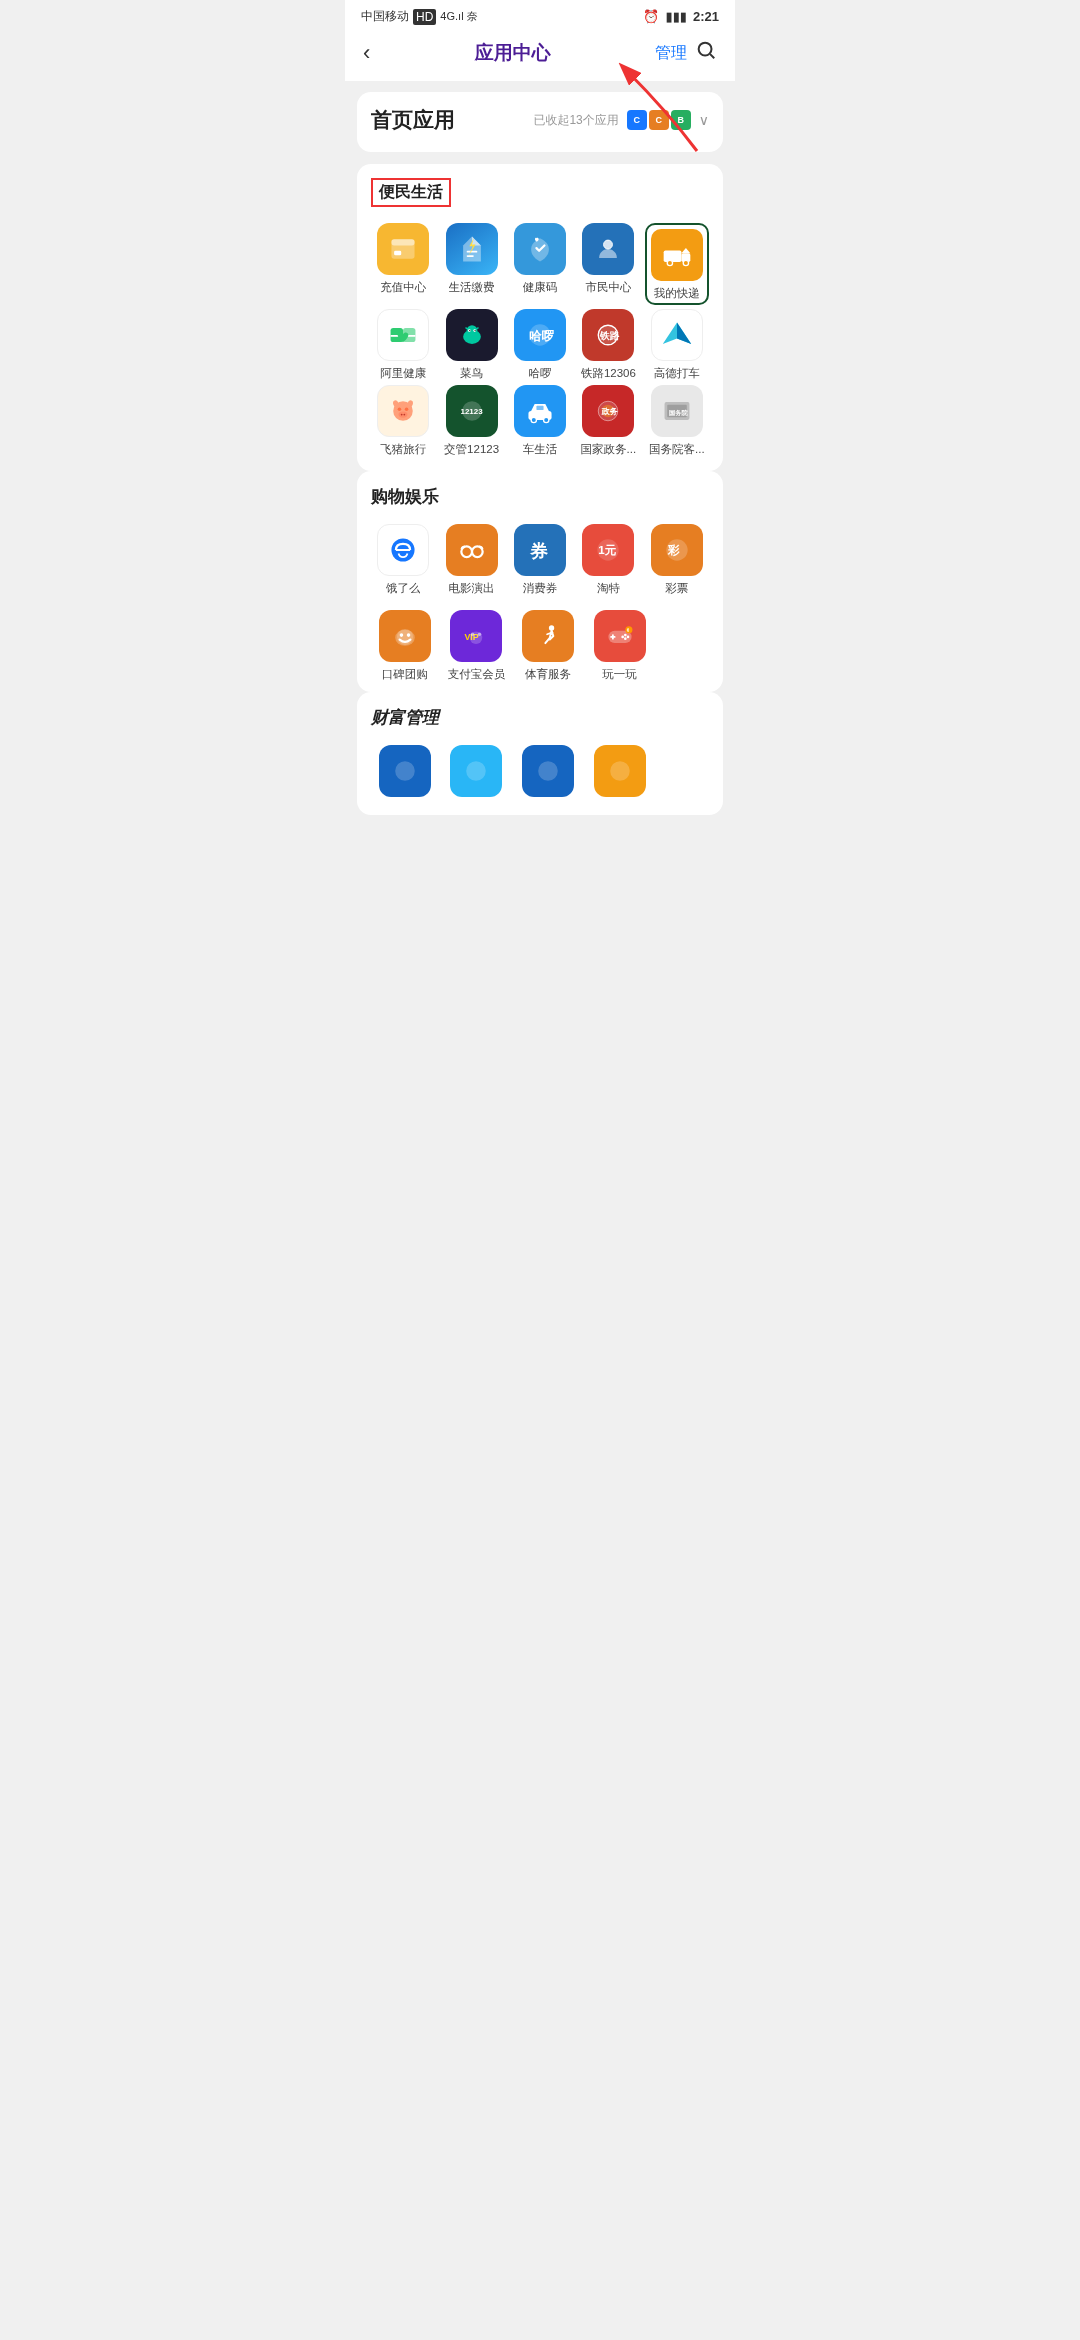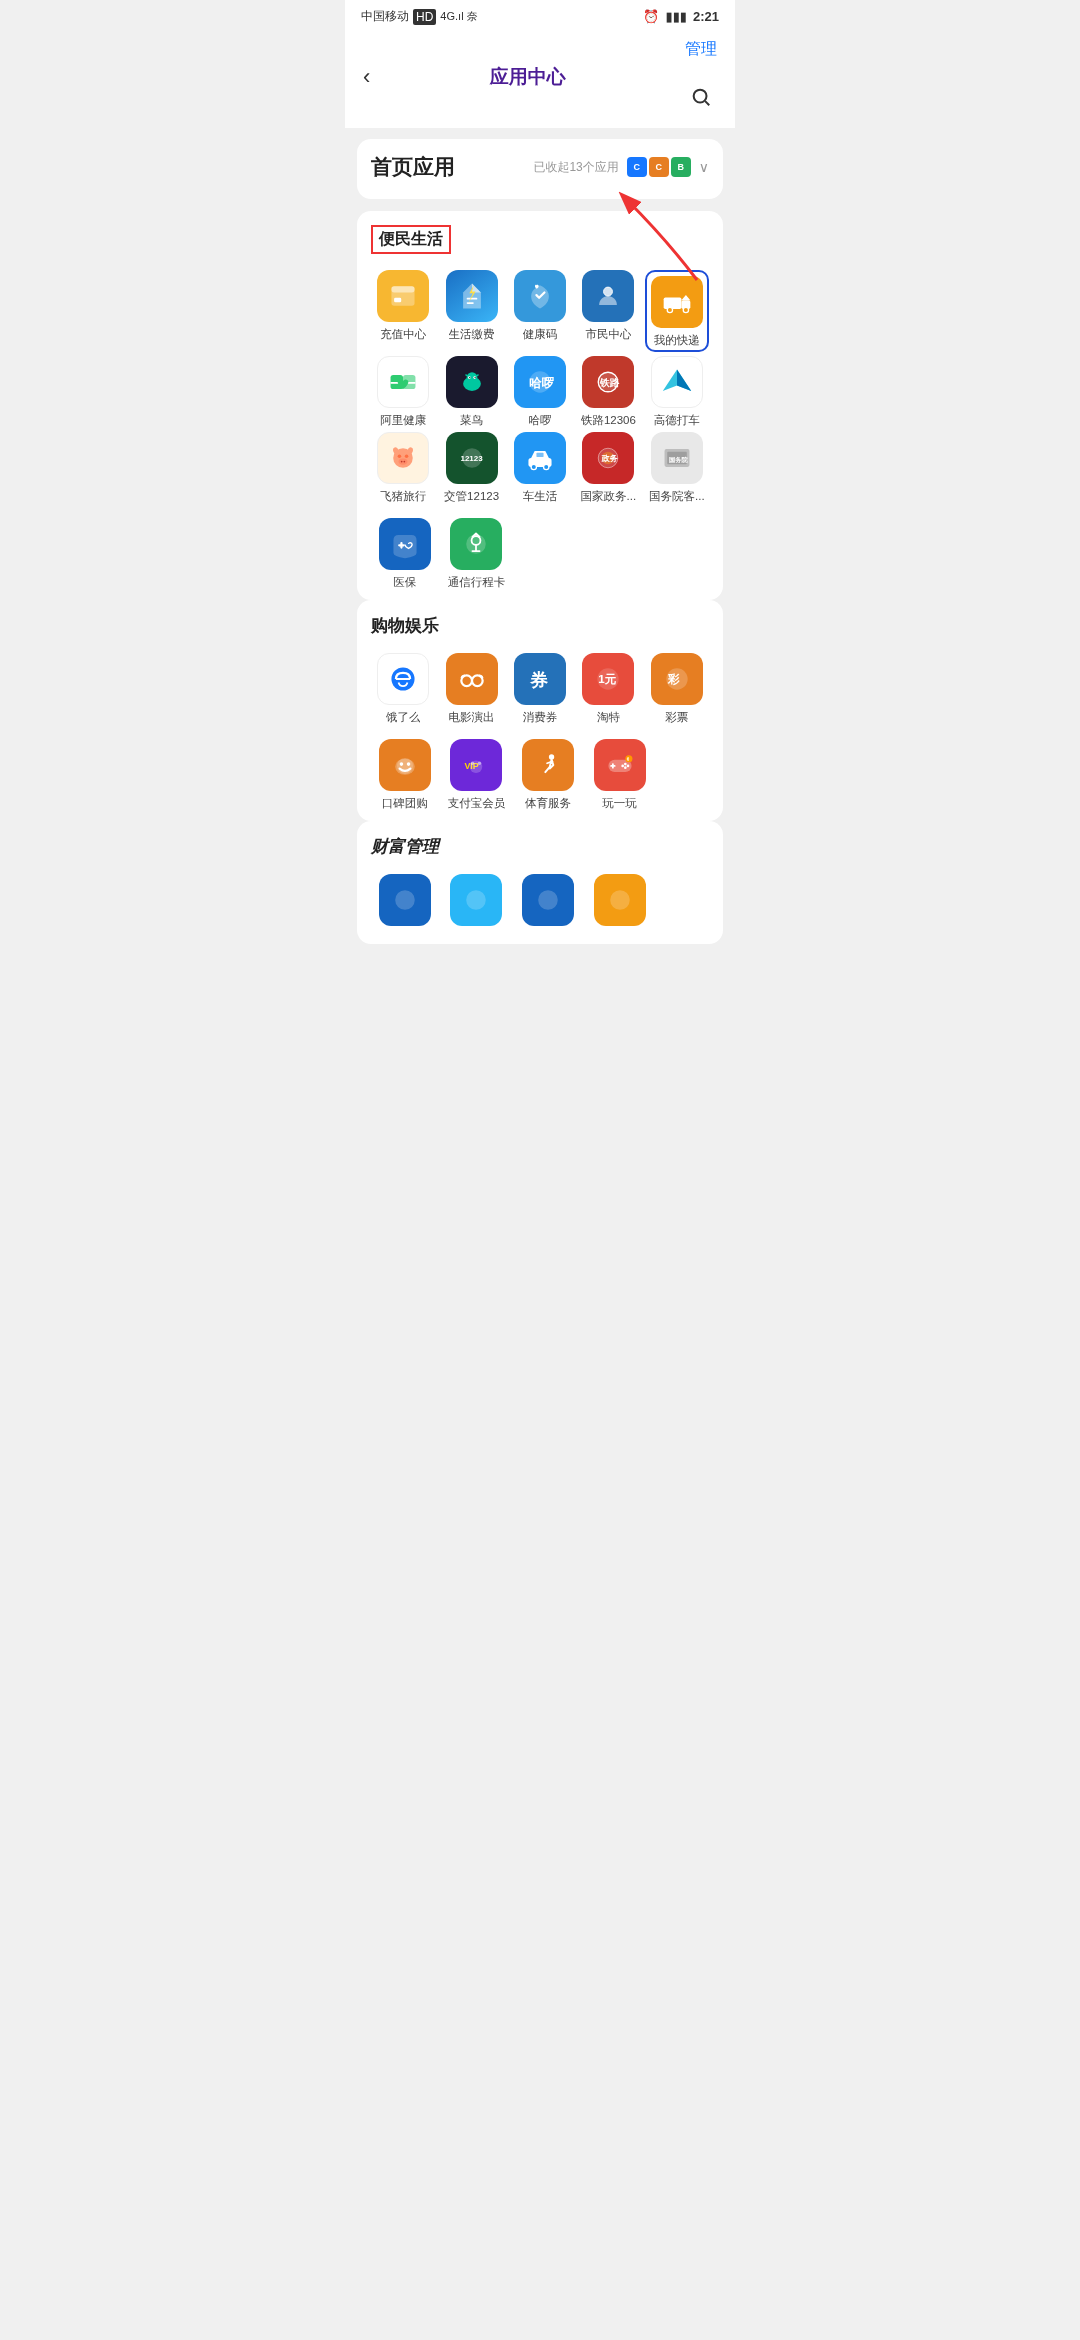--- a/index.html
+++ b/index.html
@@ -41,22 +41,21 @@
       color: #4c1d95;
     }
     .header-back {
       font-size: 22px;
       color: #333;
       cursor: pointer;
     }
     .header-right {
       display: flex;
       align-items: center;
-      gap: 26px;
-      flex-direction: column;
+      gap: 8px;
     }
     .header-manage {
       color: #1677ff;
       font-size: 16px;
       cursor: pointer;
     }
     .header-search {
       font-size: 22px;
       color: #333;
       cursor: pointer;
@@ -137,21 +136,21 @@
     }
     .app-item {
       display: flex;
       flex-direction: column;
       align-items: center;
       gap: 5px;
       cursor: pointer;
       position: relative;
     }
     .app-item.highlighted {
-      border: 2px solid #1d4ed8;
+      border: 2px solid #14532d;
       border-radius: 10px;
       padding: 4px 2px 2px;
     }
     .app-icon {
       width: 52px;
       height: 52px;
       border-radius: 12px;
       display: flex;
       align-items: center;
       justify-content: center;
@@ -444,48 +443,20 @@
             <rect x="7" y="11" width="22" height="14" rx="1" fill="#9e9e9e"></rect>
             <text x="9" y="22" font-size="7" font-weight="700" fill="white" font-family="sans-serif">国务院</text>
           </svg>
         </div>
         <span class="app-label">国务院客...</span>
       </div>
 
     </div>
 
     
-    <div style="display:flex;gap:4px;margin-top:14px;">
-
-      <div class="app-item" style="flex:0 0 20%;">
-        <div class="app-icon" style="background:#1565c0;">
-          <svg viewBox="0 0 36 36" width="32" height="32" fill="none">
-            <path d="M5 14 Q5 8 11 8 L25 8 Q31 8 31 14 L31 28 Q31 32 18 34 Q5 32 5 28 Z" fill="rgba(255,255,255,0.2)"></path>
-            <path d="M14 17 L14 22 M11.5 19.5 L16.5 19.5" stroke="white" stroke-width="2.5" stroke-linecap="round"></path>
-            <path d="M20 18 C20 16 24 16 24 18.5 C24 21 20 23 20 23 C20 23 16 21 16 18.5" fill="none" stroke="white" stroke-width="1.5" transform="translate(2,0)"></path>
-          </svg>
-        </div>
-        <span class="app-label">医保</span>
-      </div>
-
-      <div class="app-item" style="flex:0 0 20%;">
-        <div class="app-icon" style="background:#27ae60;">
-          <svg viewBox="0 0 36 36" width="32" height="32" fill="none">
-            <circle cx="18" cy="18" r="11" fill="rgba(255,255,255,0.2)"></circle>
-            <circle cx="18" cy="14" r="5" stroke="white" stroke-width="2" fill="none"></circle>
-            <path d="M18 19 L18 26" stroke="white" stroke-width="2" stroke-linecap="round"></path>
-            <path d="M14 26 L22 26" stroke="white" stroke-width="2" stroke-linecap="round"></path>
-
-            <path d="M14 10 L18 6 L22 10" stroke="white" stroke-width="2" stroke-linecap="round" stroke-linejoin="round" fill="none"></path>
-          </svg>
-        </div>
-        <span class="app-label">通信行程卡</span>
-      </div>
-
-    </div>
 
   </div>
 
   <div style="position:relative;pointer-events:none;height:0;overflow:visible;z-index:100;">
     <svg style="position:absolute;top:-430px;left:240px;width:130px;height:130px;" viewBox="0 0 130 130">
       <defs>
         <marker id="arrowhead" markerWidth="8" markerHeight="6" refX="4" refY="3" orient="auto">
           <polygon points="0 0, 8 3, 0 6" fill="#e33"></polygon>
         </marker>
       </defs>

